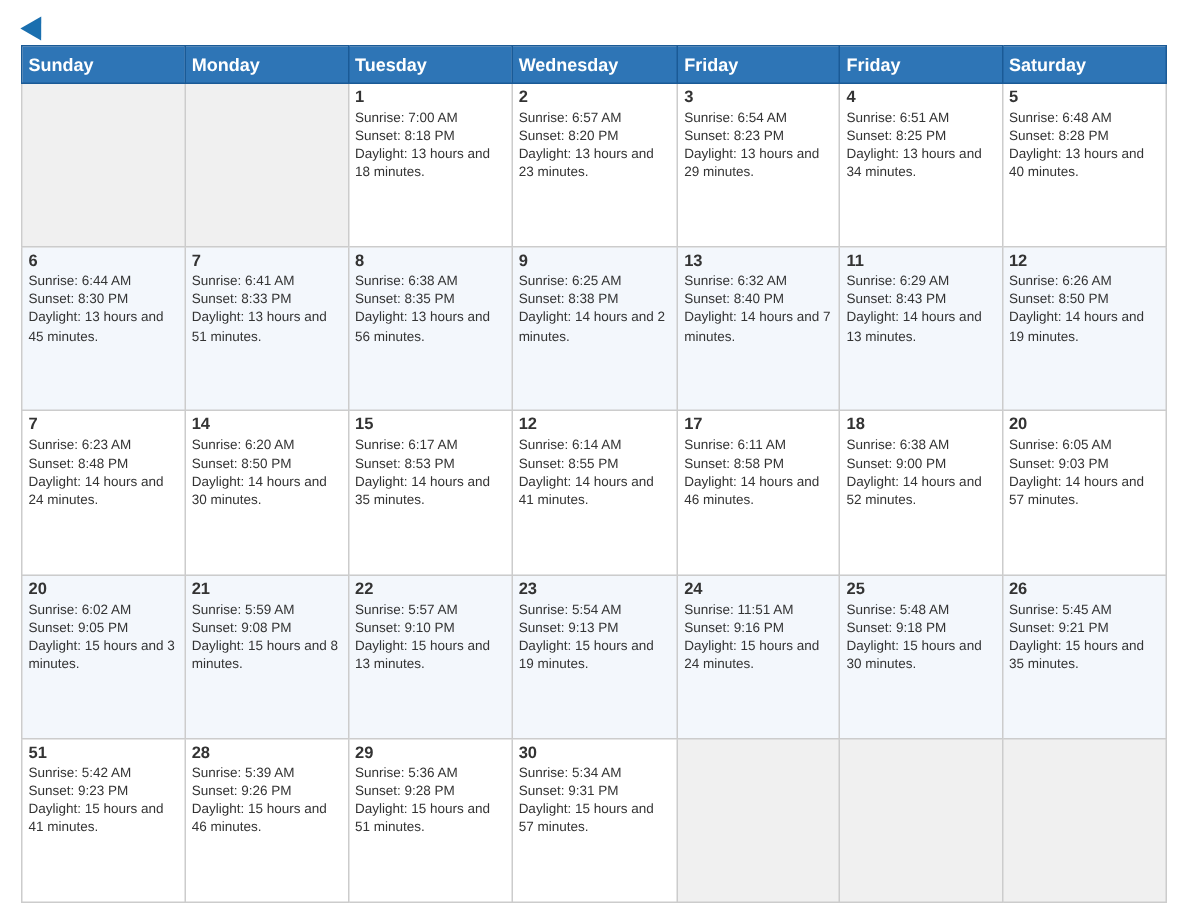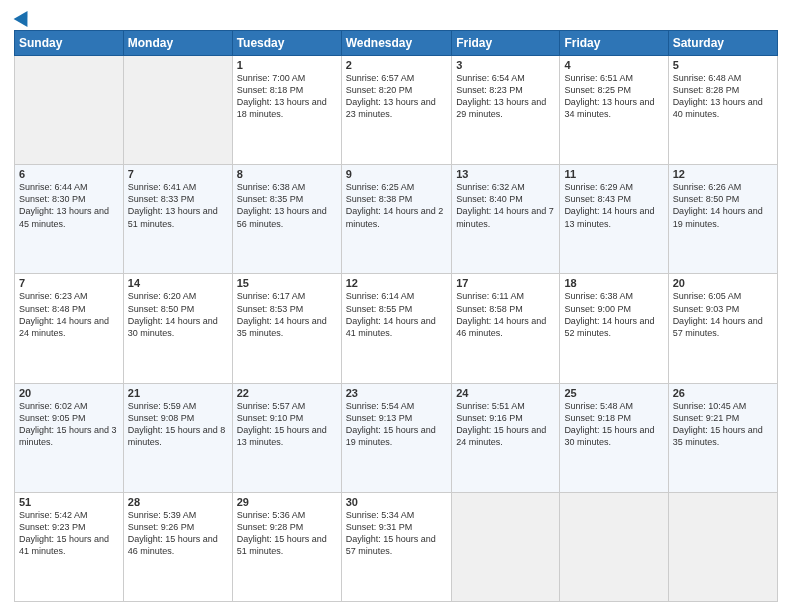--- a/index.html
+++ b/index.html
@@ -301,35 +301,35 @@
           </td>
           <td>
             <span class="day-num">23</span>
             <div class="day-detail">Sunrise: 5:54 AM
 Sunset: 9:13 PM
 Daylight: 15 hours
 and 19 minutes.</div>
           </td>
           <td>
             <span class="day-num">24</span>
-            <div class="day-detail">Sunrise: 5:51 AM
+            <div class="day-detail">Sunrise: 11:51 AM
 Sunset: 9:16 PM
 Daylight: 15 hours
 and 24 minutes.</div>
           </td>
           <td>
             <span class="day-num">25</span>
             <div class="day-detail">Sunrise: 5:48 AM
 Sunset: 9:18 PM
 Daylight: 15 hours
 and 30 minutes.</div>
           </td>
           <td>
             <span class="day-num">26</span>
-            <div class="day-detail">Sunrise: 10:45 AM
+            <div class="day-detail">Sunrise: 5:45 AM
 Sunset: 9:21 PM
 Daylight: 15 hours
 and 35 minutes.</div>
           </td>
         </tr>
         <tr>
           <td>
             <span class="day-num">51</span>
             <div class="day-detail">Sunrise: 5:42 AM
 Sunset: 9:23 PM

